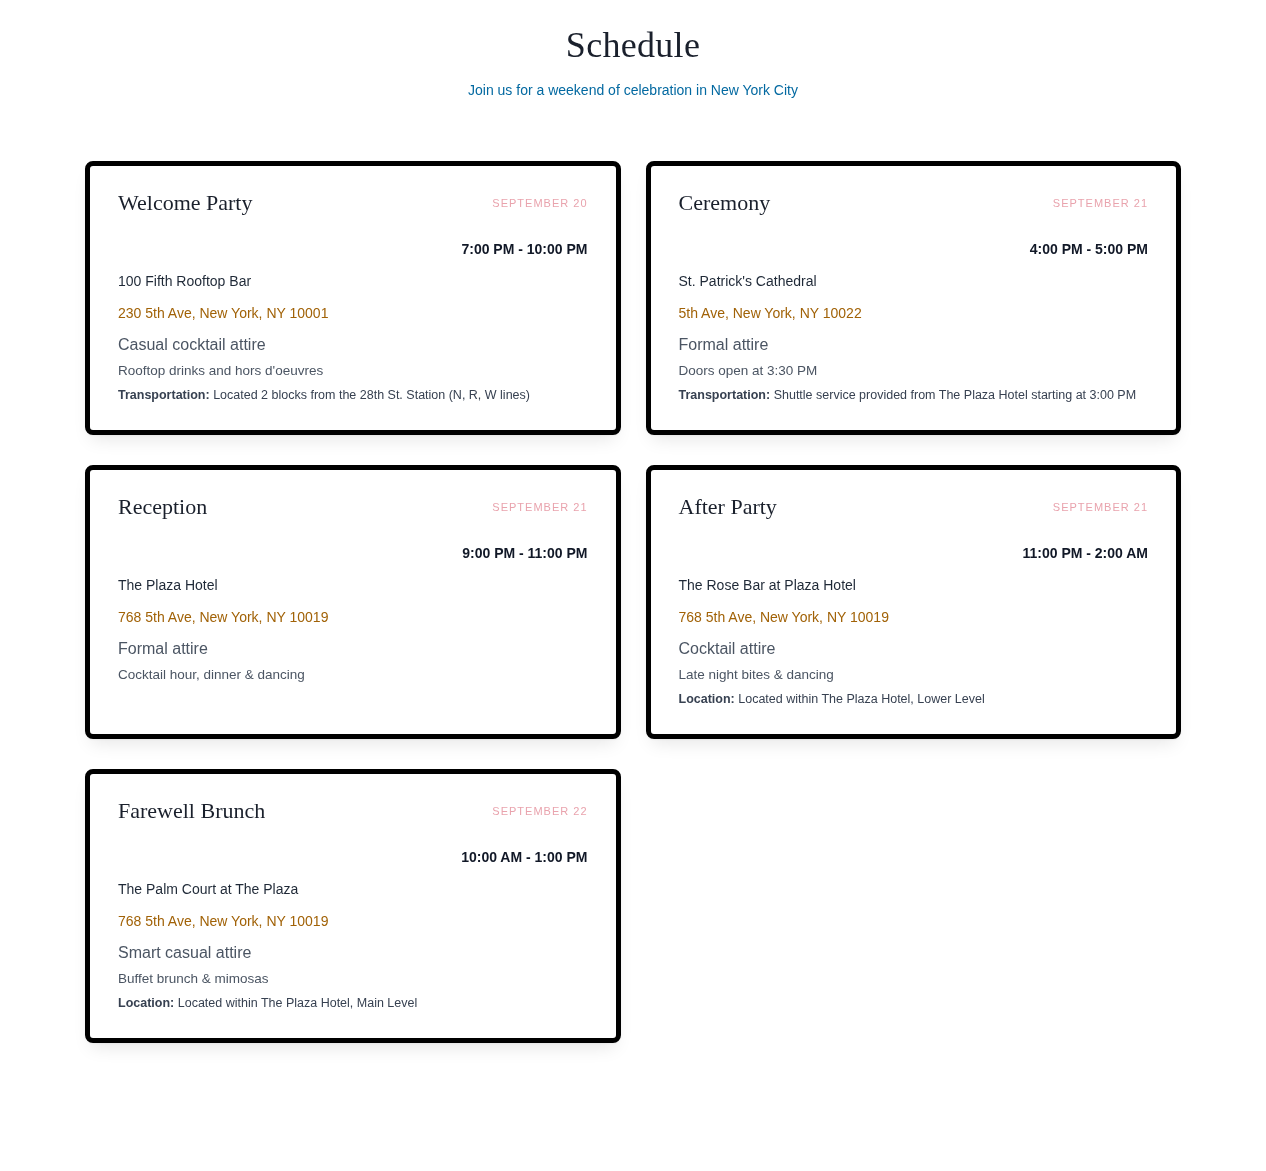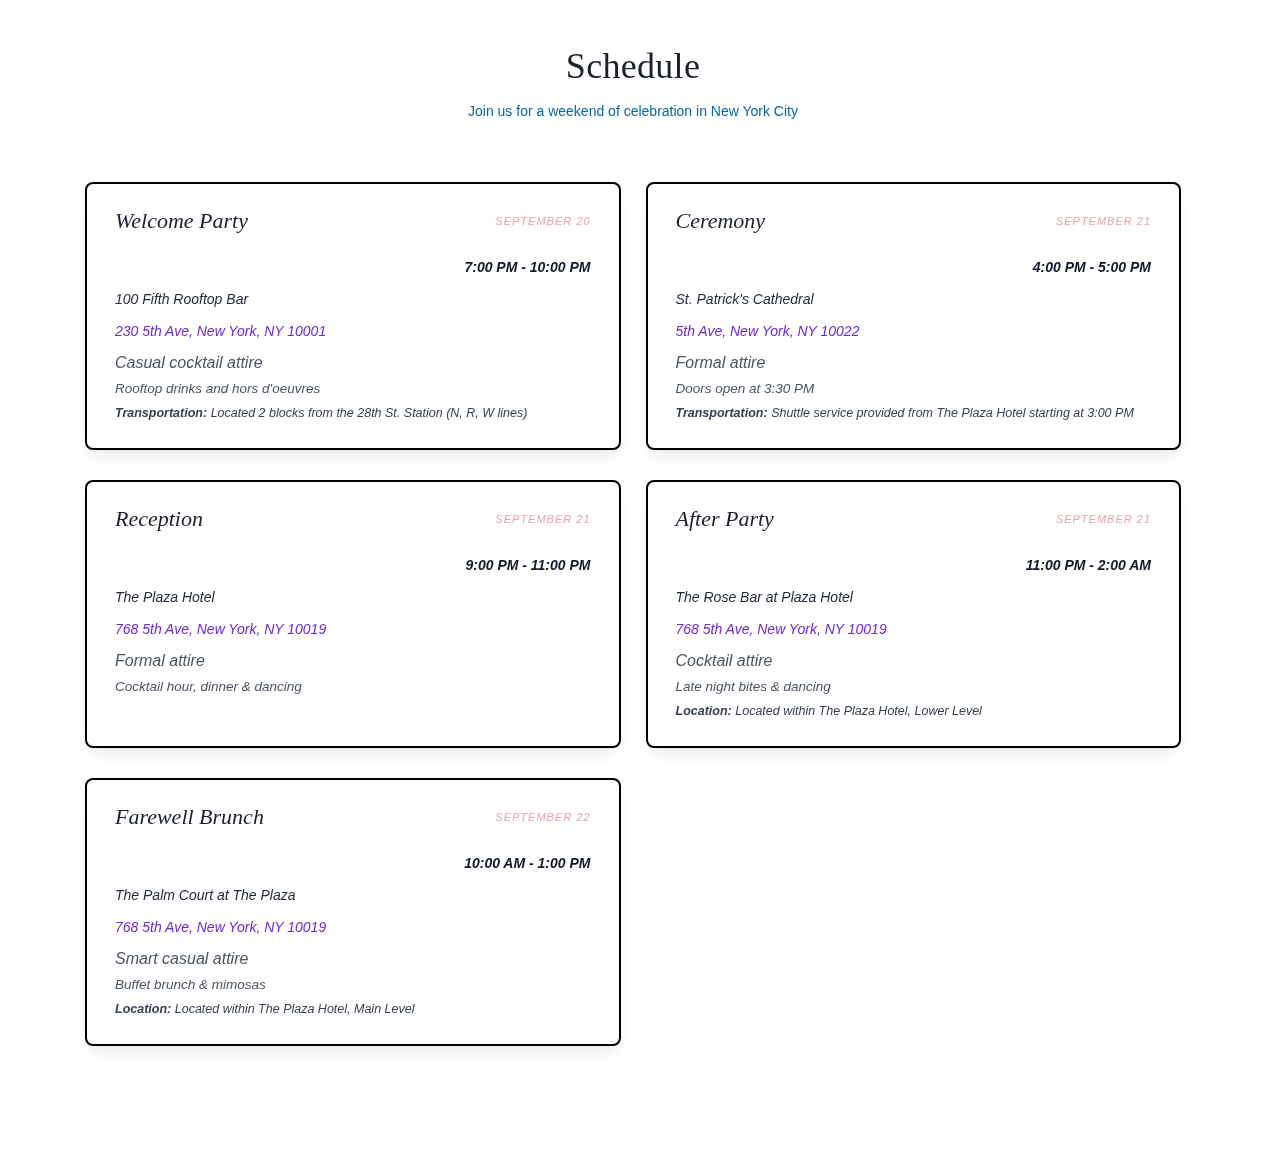--- a/index.html
+++ b/index.html
@@ -13,21 +13,21 @@
     min-height: 1171px;
     margin: 0 auto;
     background: #ffffff;
   }
   .container {
     width: 1096px;
     margin: 0 auto;
   }
   header.schedule-header {
     text-align: center;
-    padding-top: 46px;
+    padding-top: 25px;
   }
   h1.page-title {
     font-family: "Liberation Serif", "DejaVu Serif", serif;
     font-weight: 500;
     font-size: 36px;
     line-height: 40px;
     color: #1a202c;
     letter-spacing: 0.3px;
   }
   p.page-subtitle {
@@ -38,26 +38,25 @@
   .events-grid {
     margin-top: 63px;
     display: grid;
     grid-template-columns: 1fr 1fr;
     column-gap: 25px;
     row-gap: 30px;
     padding-bottom: 120px;
   }
   .card {
     background: #ffffff;
-    border: 2px solid #000000;
+    border: 5px solid #000000;
     border-radius: 8px;
     padding: 22px 28px 26px 28px;
     box-shadow: 0 1px 2px rgba(0,0,0,0.04), 0 10px 18px -6px rgba(0,0,0,0.10);
     min-height: 256px;
-    font-style: italic;
   }
   .card-head {
     display: flex;
     align-items: center;
     justify-content: space-between;
     margin-bottom: 21px;
   }
   .event-name {
     font-family: "Liberation Serif", "DejaVu Serif", serif;
     font-weight: 500;
@@ -82,21 +81,21 @@
     text-align: right;
   }
   .event-venue {
     font-size: 14px;
     color: #1f2937;
     line-height: 20px;
     margin-bottom: 12px;
   }
   .event-address {
     font-size: 14px;
-    color: #6d28d9;
+    color: #a16207;
     line-height: 20px;
     margin-bottom: 12px;
   }
   .event-attire {
     font-size: 16px;
     color: #4b5563;
     line-height: 20px;
     margin-bottom: 6px;
   }
   .event-description {

